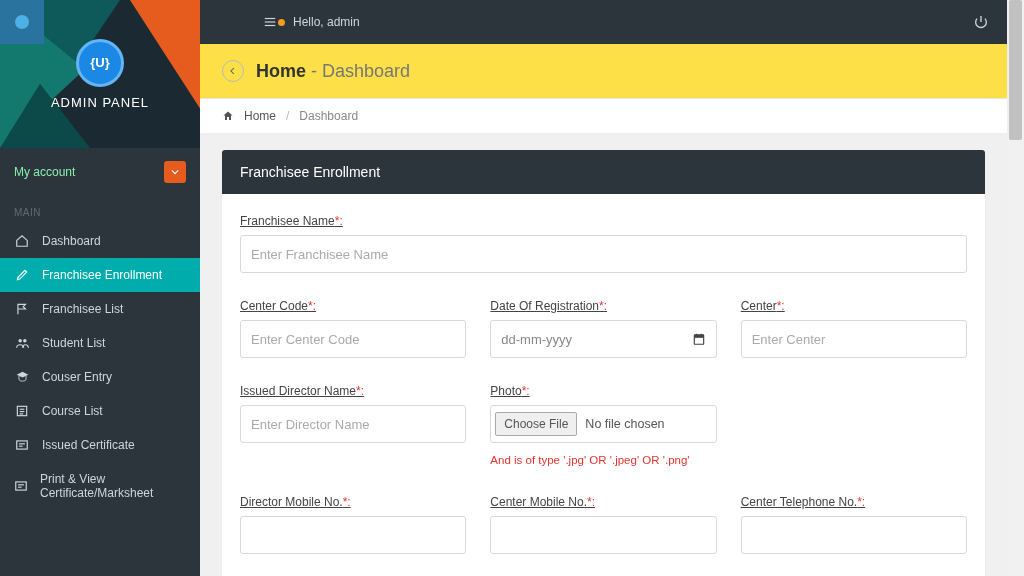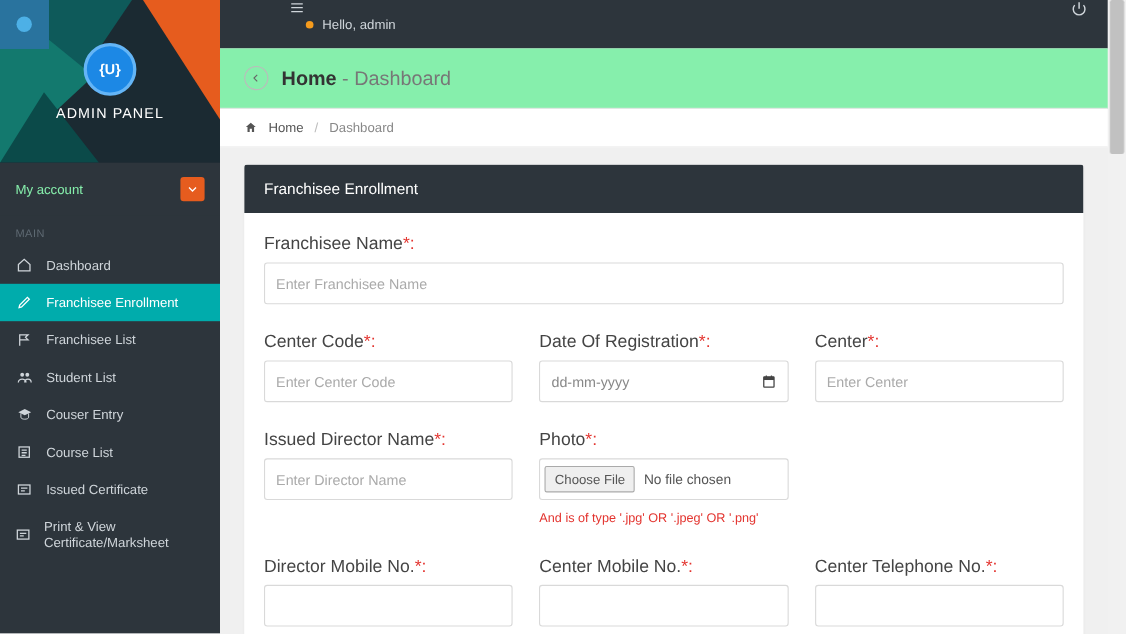--- a/index.html
+++ b/index.html
@@ -22,49 +22,49 @@
 
   .sidebar .section-label { padding: 11px 14px 6px; font-size: 10px; color: #5f6a73; letter-spacing: .5px; }
 
   .nav { list-style: none; }
   .nav li { display: flex; align-items: center; gap: 12px; padding: 10px 14px; color: #cfd5da; font-size: 12px; cursor: pointer; }
   .nav li .ico { width: 16px; display: inline-flex; justify-content: center; font-size: 13px; }
   .nav li.active { background: #00acac; color: #fff; }
 
   
   .main { flex: 1; display: flex; flex-direction: column; min-width: 0; margin-right: 17px; }
-  .topbar { height: 44px; background: #2d353c; color: #cfd5da; display: flex; padding: 0 18px; }
+  .topbar { height: 44px; background: #2d353c; color: #cfd5da; display: flex; align-items: center; padding: 0 18px; }
   .topbar .spacer { flex: 1; }
   .topbar .greet { font-size: 12px; display: flex; align-items: center; gap: 8px; }
   .topbar .dot { width: 7px; height: 7px; border-radius: 50%; background: #f59b1d; display: inline-block; }
   .topbar .ico { cursor: pointer; display: inline-flex; }
   .brand-chip { width: 44px; height: 44px; background: #29739e; position: fixed; top: 0; left: 0; display: flex; align-items: center; justify-content: center; z-index: 3; }
   .brand-chip span { width: 14px; height: 14px; border-radius: 50%; background: #4db0e6; }
 
-  .page-title-bar { background: #86efac; padding: 16px 22px; display: flex; align-items: center; gap: 12px; border-bottom: 1px solid #e5e5e5; }
+  .page-title-bar { background: #fde047; padding: 16px 22px; display: flex; align-items: center; gap: 12px; border-bottom: 1px solid #e5e5e5; }
   .page-title-bar .t1 { font-size: 18px; font-weight: 700; color: #333; }
   .page-title-bar .t2 { font-size: 18px; font-weight: 400; color: #777; }
   .page-title-bar .back { width: 22px; height: 22px; border: 1px solid #bbb; border-radius: 50%; display: inline-flex; align-items: center; justify-content: center; font-size: 12px; color: #666; cursor: pointer; }
 
   .breadcrumb { background: #fff; padding: 10px 22px; font-size: 12px; color: #888; border-bottom: 1px solid #eee; display: flex; align-items: center; gap: 10px; }
   .breadcrumb a { color: #555; text-decoration: none; }
   .breadcrumb .sep { color: #bbb; }
 
   .content { flex: 1; overflow: auto; padding: 16px 22px; }
 
   .panel { background: #fff; border-radius: 3px; box-shadow: 0 1px 2px rgba(0,0,0,.05); overflow: hidden; }
   .panel-head { background: #2d353c; color: #fff; padding: 14px 18px; font-size: 14px; }
   .panel-body { padding: 20px 18px 30px; }
 
   .form-row { display: flex; gap: 24px; margin-bottom: 26px; flex-wrap: wrap; }
   .fg { flex: 1; min-width: 0; display: flex; flex-direction: column; gap: 7px; }
   .w-50 { flex-basis: calc(50% - 12px); }
   .w-33 { flex-basis: calc(33.333% - 16px); }
   .w-third-spacer { flex-basis: calc(33.333% - 16px); }
-  .lbl { font-size: 16px; color: #444; }
+  .lbl { font-size: 12px; color: #444; text-decoration: underline; }
   .req { color: #e3342f; }
   input[type=text], input[type=password], .date-input, .file-input-wrap {
     width: 100%; height: 38px; border: 1px solid #d9d9d9; border-radius: 3px; padding: 0 10px; font-size: 13px; color: #555; background: #fff;
   }
   input::placeholder { color: #aaa; }
   .date-input { display: flex; align-items: center; justify-content: space-between; color: #888; }
   .date-input .cal { font-size: 13px; color: #555; }
   .file-input-wrap { display: flex; align-items: center; padding: 4px; gap: 8px; }
   .file-btn { border: 1px solid #aaa; background: #efefef; padding: 4px 8px; font-size: 12px; border-radius: 2px; cursor: pointer; }
   .file-text { font-size: 12.5px; color: #555; }

